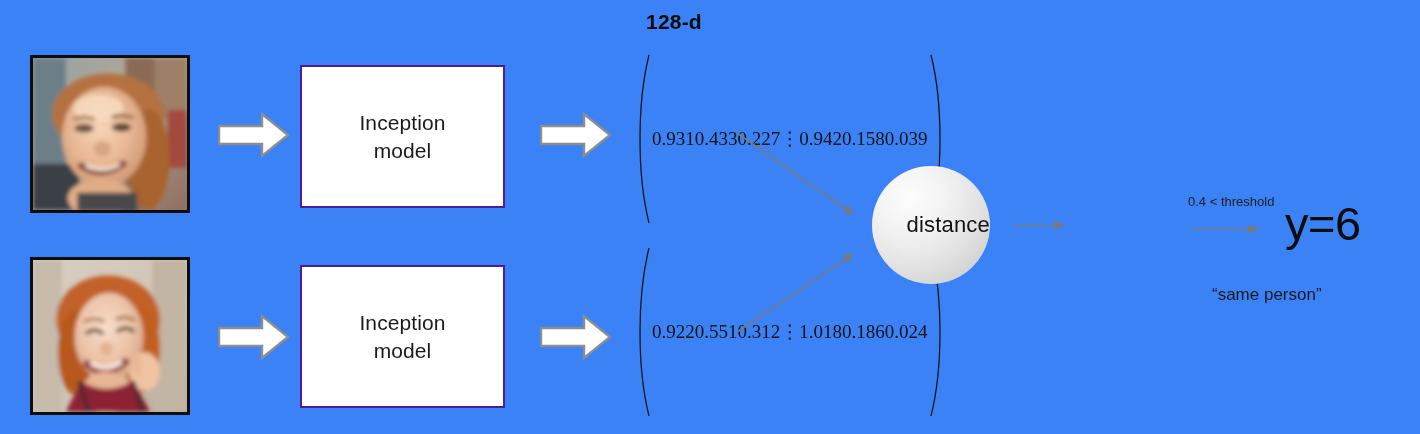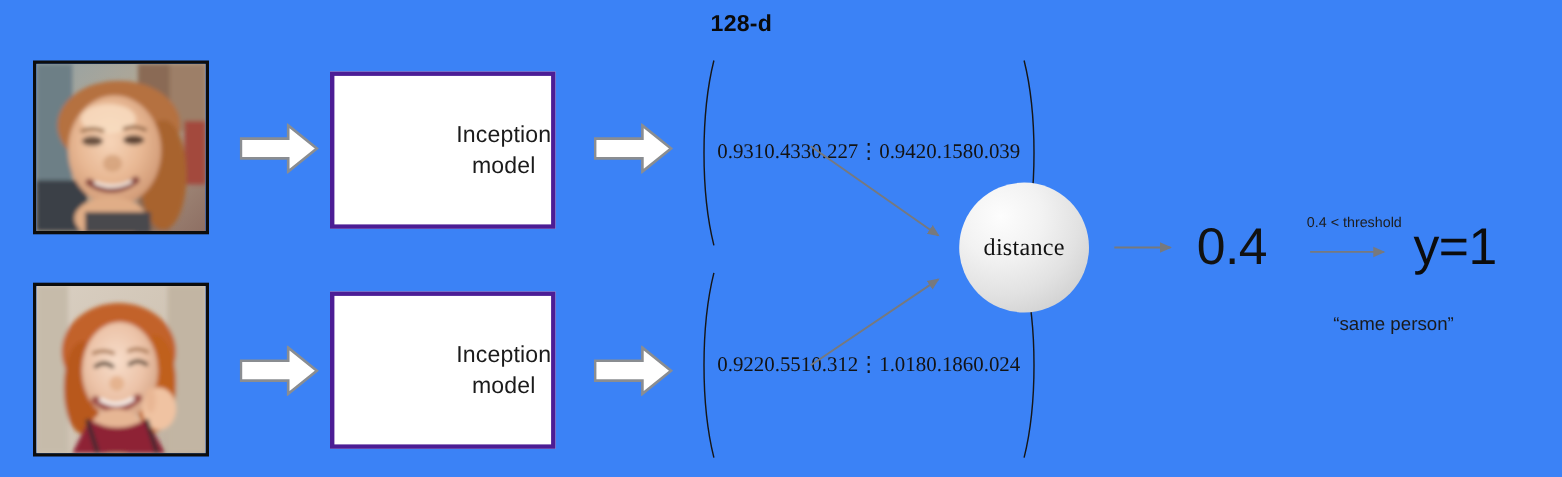--- a/index.html
+++ b/index.html
@@ -23,26 +23,26 @@
   
   .photo {
     border: 3px solid #0d0d0d;
     box-sizing: border-box;
     overflow: hidden;
   }
   .photo svg { display: block; width: 100%; height: 100%; }
 
   
   .model-box {
-    border: 4px solid #4c1d95;
+    border: 2px solid #4c1d95;
     box-sizing: border-box;
     background: #ffffff;
     display: flex;
     align-items: center;
-    justify-content: flex-end;
+    justify-content: center;
   }
   .model-box .model-label {
     font-size: 21px;
     line-height: 1.32;
     text-align: center;
     color: #1b1b1b;
     font-weight: 400;
     letter-spacing: 0.1px;
   }
 
@@ -90,22 +90,21 @@
     color: #0a0a0a;
     letter-spacing: 0.2px;
   }
 
   
   .distance-node {
     border-radius: 50%;
     background: radial-gradient(circle at 32% 26%, #fdfdfd 0%, #f2f2f2 32%, #e2e2e2 60%, #cfcfcf 85%, #c2c2c2 100%);
     display: flex;
     align-items: center;
-    justify-content: center;
-    font-family: Liberation Serif, serif;
+    justify-content: flex-end;
   }
   .distance-node .distance-label {
     font-size: 22px;
     color: #121212;
     letter-spacing: 0.2px;
   }
 
   
   .thin-arrow svg { display: block; overflow: visible; }
 
@@ -352,32 +351,31 @@
     <svg width="62" height="14" viewBox="0 0 62 14">
       <defs>
         <marker id="ah3" markerWidth="7" markerHeight="7" refX="5.6" refY="3.2" orient="auto">
           <path d="M0,0.4 L6.4,3.2 L0,6 z" fill="#77797d"></path>
         </marker>
       </defs>
       <line x1="1" y1="7" x2="52" y2="7" stroke="#77797d" stroke-width="1.7" marker-end="url(#ah3)"></line>
     </svg>
   </div>
 
-  <div class="abs score-value" style="left:1088px; top:196px;">0.4</div>
 
   <div class="abs threshold-label" style="left:1188px; top:194px;">0.4 &lt; threshold</div>
 
   <div class="abs thin-arrow" style="left:1190px; top:222px;">
     <svg width="78" height="14" viewBox="0 0 78 14">
       <defs>
         <marker id="ah4" markerWidth="7" markerHeight="7" refX="5.6" refY="3.2" orient="auto">
           <path d="M0,0.4 L6.4,3.2 L0,6 z" fill="#77797d"></path>
         </marker>
       </defs>
       <line x1="1" y1="7" x2="68" y2="7" stroke="#77797d" stroke-width="1.7" marker-end="url(#ah4)"></line>
     </svg>
   </div>
 
-  <div class="abs y-value" style="left:1285px; top:196px;">y=1</div>
+  <div class="abs y-value" style="left:1285px; top:196px;">y=6</div>
 
   <div class="abs same-person" style="left:1212px; top:285px;">“same person”</div>
 
 </div>
 
 </body></html>

